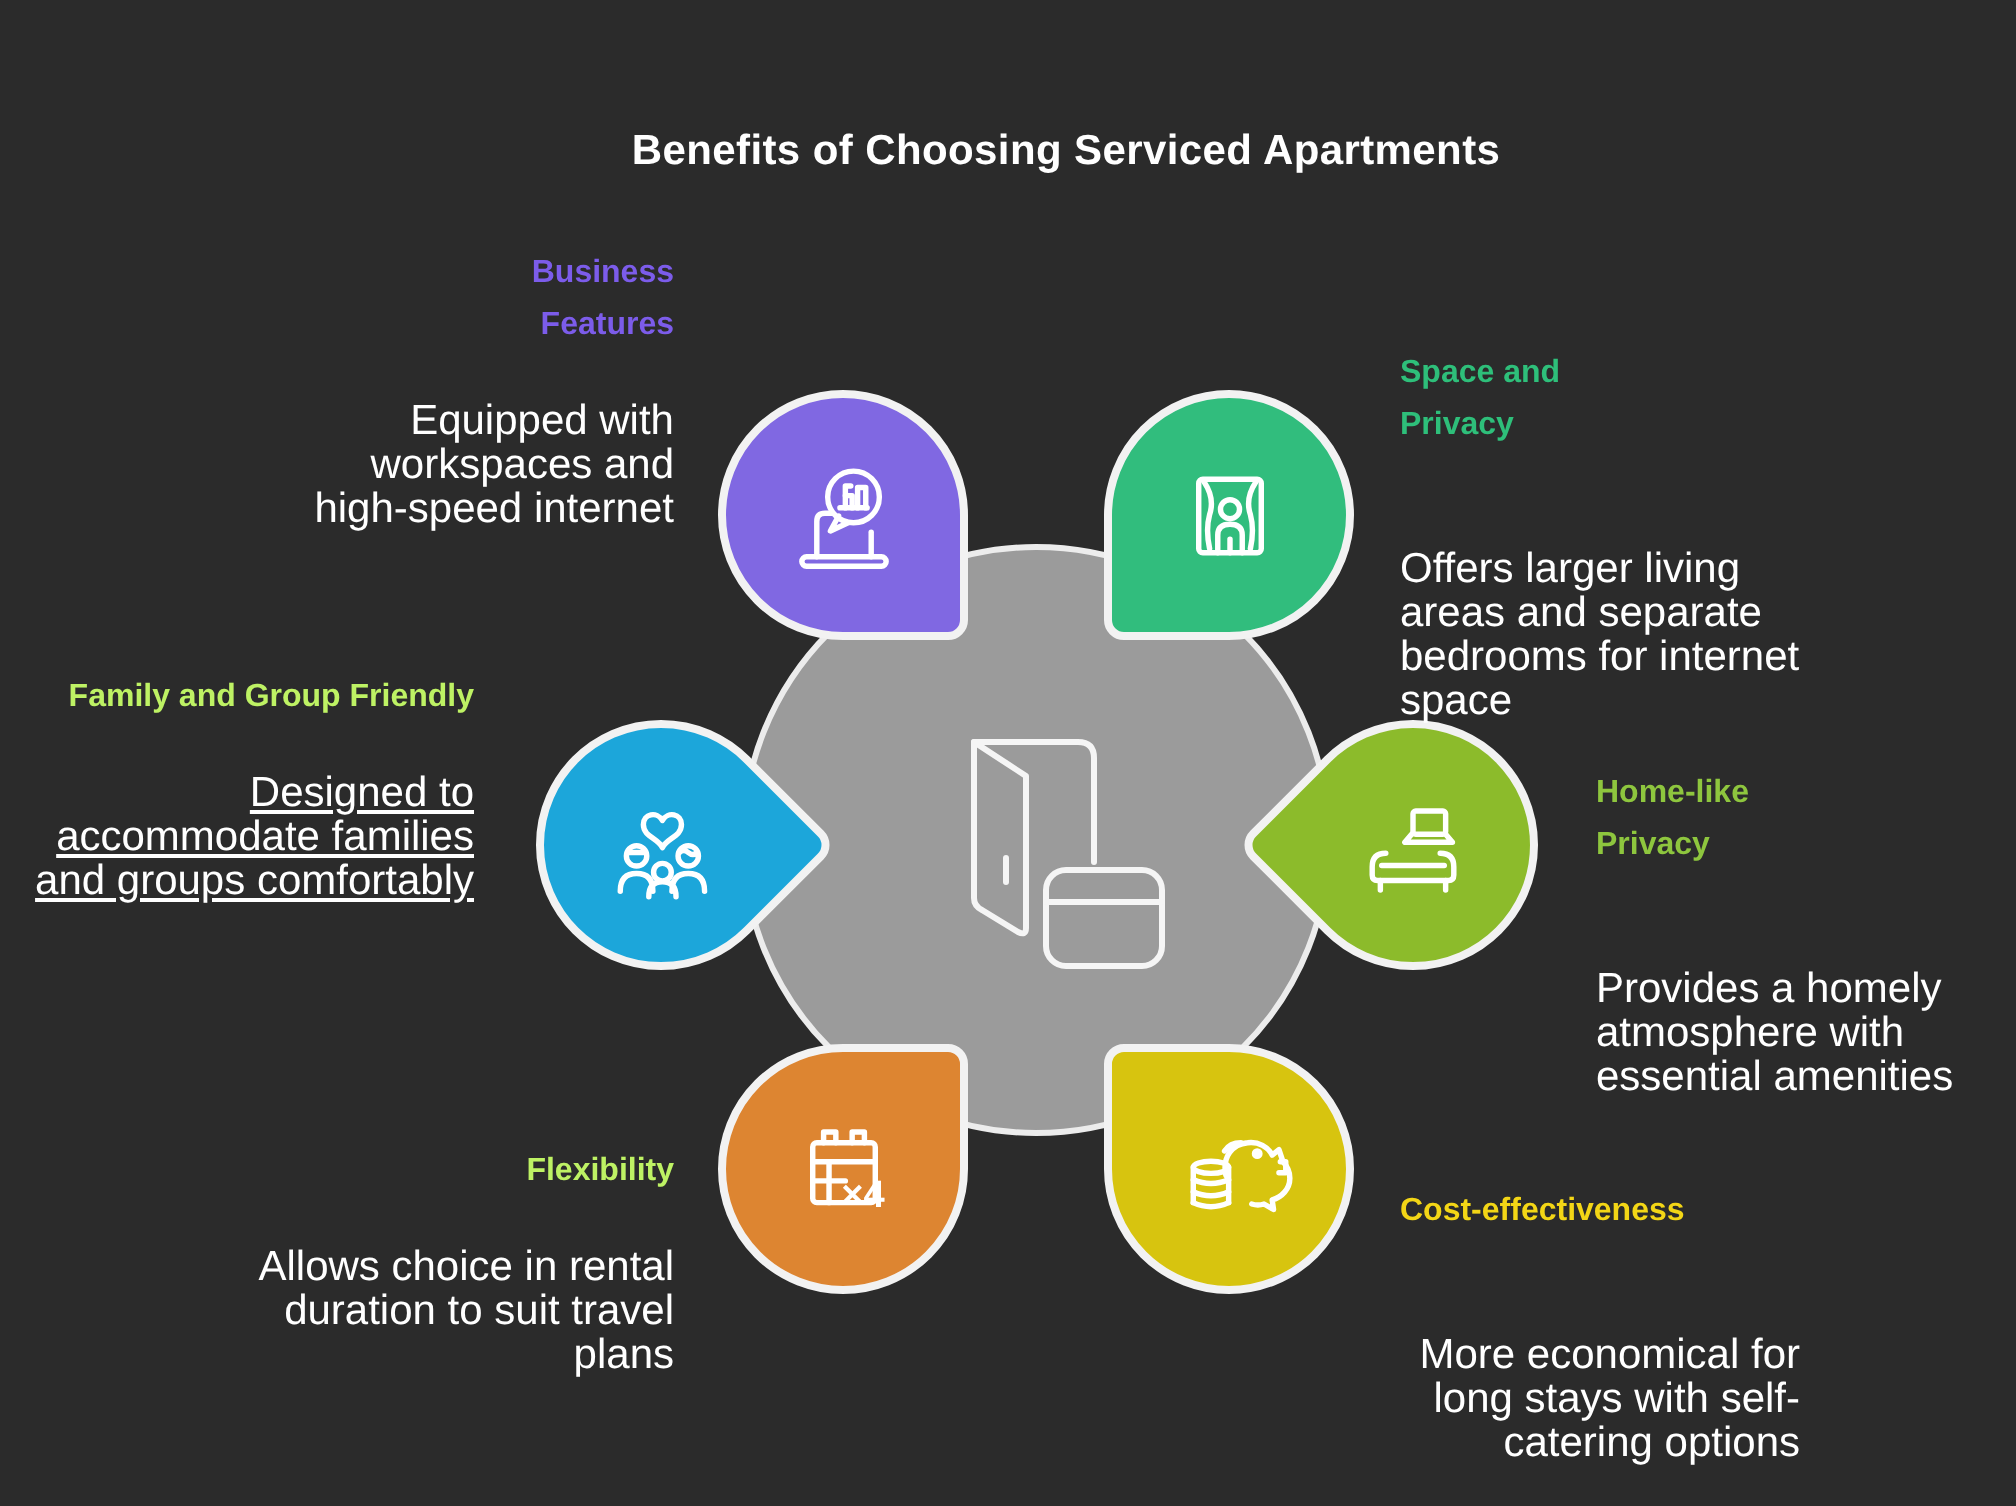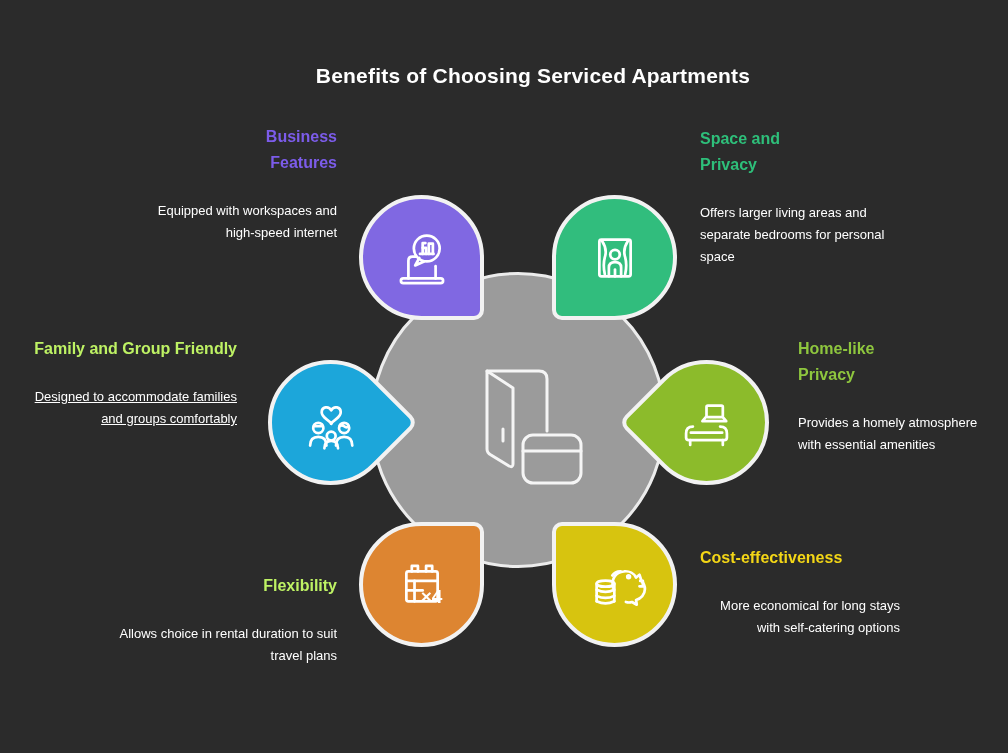--- a/index.html
+++ b/index.html
@@ -39,25 +39,25 @@
   .petal.p-top-right    { left:552px; top:195px; border-radius:50% 50% 50% 10px; }
   .petal.p-right        { left:644px; top:360px; border-radius:50% 50% 50% 10px; transform:rotate(45deg); }
   .petal.p-right .icon-holder  { transform:rotate(-45deg); }
   .petal.p-bottom-right { left:552px; top:522px; border-radius:10px 50% 50% 50%; }
   .petal.p-bottom-left  { left:359px; top:522px; border-radius:50% 10px 50% 50%; }
   .petal.p-left         { left:268px; top:360px; border-radius:50% 50% 10px 50%; transform:rotate(-45deg); }
   .petal.p-left .icon-holder   { transform:rotate(45deg); }
 
   .label-block { position:absolute; z-index:3; }
   .label-block h2 { font-size:16px; font-weight:700; line-height:26px; }
-  .label-block p  { color:#ffffff; font-size:13px; line-height:22px; margin-top:24px; }
+  .label-block p  { color:#ffffff; font-size:21px; line-height:22px; margin-top:24px; }
   .align-right { text-align:right; }
   .align-right .w { margin-left:auto; }
   .align-left  { text-align:left; }
-  .align-left  .w { margin-right:auto; }
+  .align-left  .w { margin-right:auto;margin-top:48px; }
 
   .lb-business    { right:671px; top:124px; }
   .lb-business h2 { width:120px; } .lb-business p { width:196px; }
   .lb-space       { left:700px; top:126px; }
   .lb-space h2    { width:130px; } .lb-space p { width:206px; }
   .lb-family      { right:771px; top:336px; }
   .lb-family h2   { width:210px; } .lb-family p { width:222px;text-decoration:underline; }
   .lb-homelike    { left:798px; top:336px; }
   .lb-homelike h2 { width:130px; } .lb-homelike p { width:180px; }
   .lb-flex        { right:671px; top:573px; }
@@ -183,21 +183,21 @@
     </span>
   </div>
 
   <div class="label-block align-right lb-business">
     <h2 class="w" style="color: rgb(124, 92, 234);">Business Features</h2>
     <p class="w">Equipped with workspaces and high-speed internet</p>
   </div>
 
   <div class="label-block align-left lb-space">
     <h2 class="w" style="color: rgb(46, 191, 122);">Space and Privacy</h2>
-    <p class="w">Offers larger living areas and separate bedrooms for personal space</p>
+    <p class="w">Offers larger living areas and separate bedrooms for internet space</p>
   </div>
 
   <div class="label-block align-left lb-homelike">
     <h2 class="w" style="color: rgb(142, 198, 62);">Home-like Privacy</h2>
     <p class="w">Provides a homely atmosphere with essential amenities</p>
   </div>
 
   <div class="label-block align-left lb-cost">
     <h2 class="w" style="color: rgb(243, 214, 22);">Cost-effectiveness</h2>
     <p class="w">More economical for long stays with self-catering options</p>

